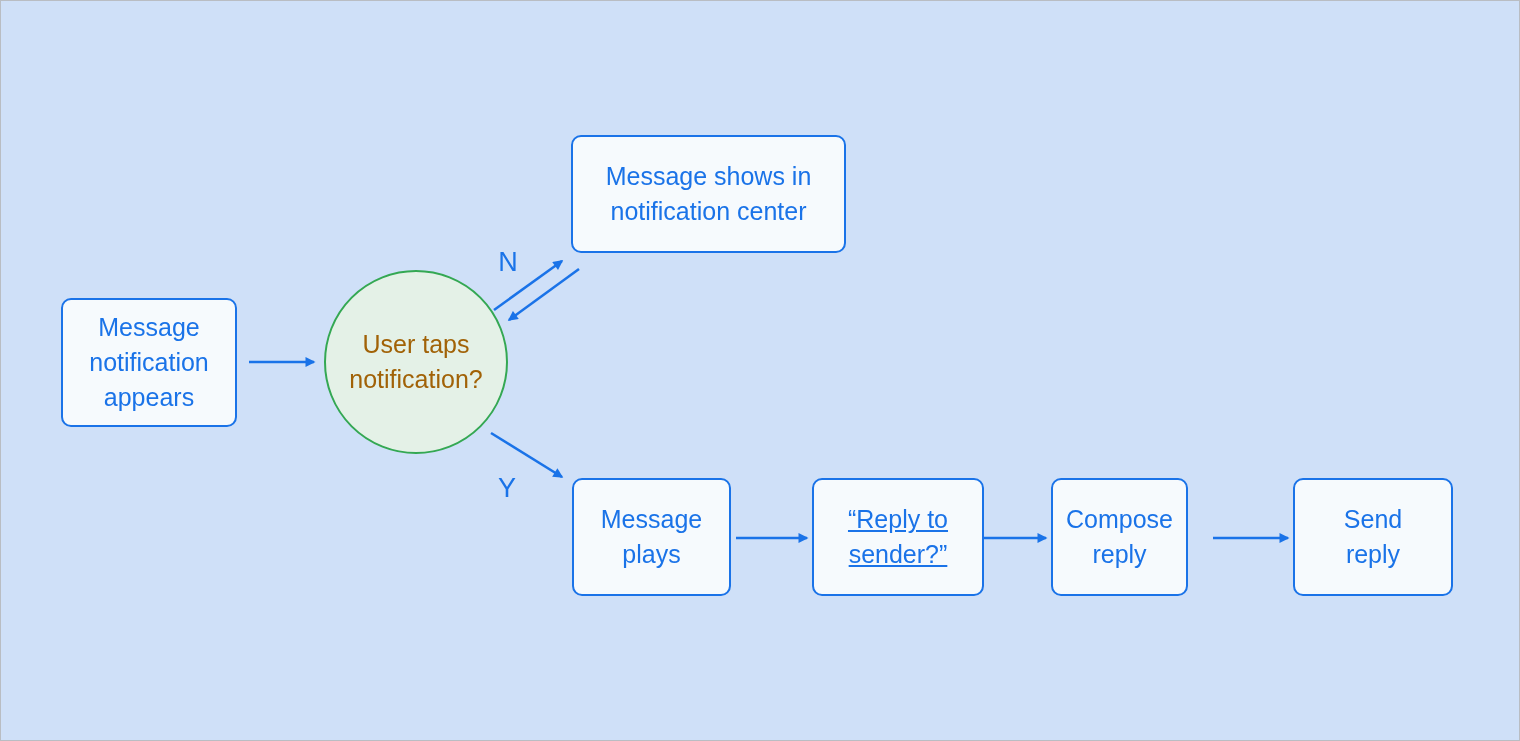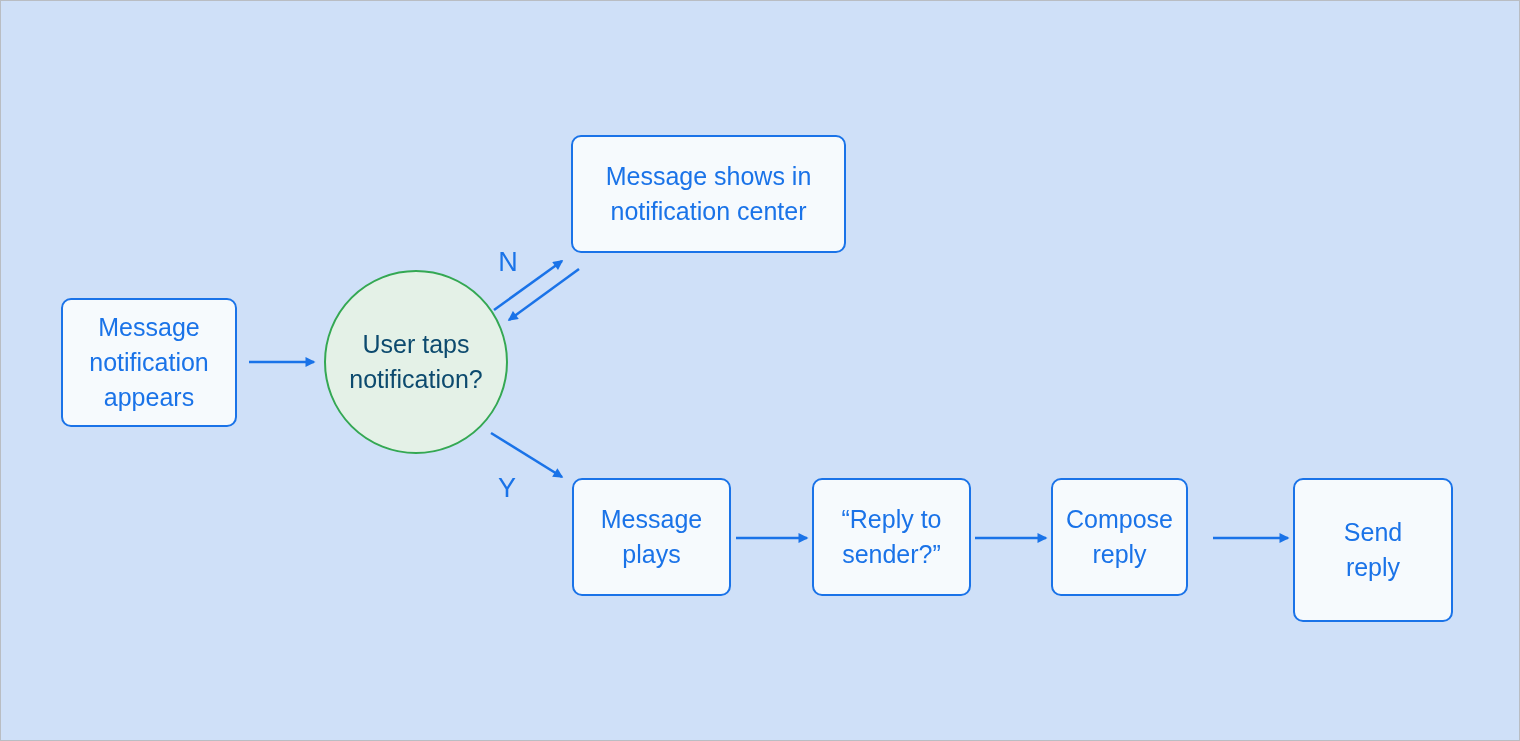--- a/index.html
+++ b/index.html
@@ -41,21 +41,21 @@
   .node.rect {
     background: #f6fafd;
     border: 2px solid #1a73e8;
     border-radius: 10px;
     color: #1a73e8;
   }
   .node.decision {
     background: #e4f1e7;
     border: 2px solid #34a853;
     border-radius: 50%;
-    color: #0c4a6e;
+    color: #a16207;
   }
   .edge-label {
     position: absolute;
     color: #1a73e8;
     font-size: 27px;
     line-height: 27px;
     width: 30px;
     text-align: center;
   }
 </style>
@@ -93,31 +93,31 @@
   <div class="node rect" style="left:570px; top:134px; width:275px; height:118px;">
     <span class="label">Message shows in
 notification center</span>
   </div>
 
   <div class="node rect" style="left:571px; top:477px; width:159px; height:118px;">
     <span class="label">Message
 plays</span>
   </div>
 
-  <div class="node rect" style="left:811px; top:477px; width:159px; height:118px;">
+  <div class="node rect" style="left:811px; top:477px; width:172px; height:118px;text-decoration:underline;">
     <span class="label">“Reply to
 sender?”</span>
   </div>
 
   <div class="node rect" style="left:1050px; top:477px; width:137px; height:118px;">
     <span class="label">Compose
 reply</span>
   </div>
 
-  <div class="node rect" style="left:1292px; top:477px; width:160px; height:144px;">
+  <div class="node rect" style="left:1292px; top:477px; width:160px; height:118px;">
     <span class="label">Send
 reply</span>
   </div>
 
   <div class="edge-label" style="left:492px; top:248px;">N</div>
 
   <div class="edge-label" style="left:491px; top:474px;">Y</div>
 
 </div>
 

